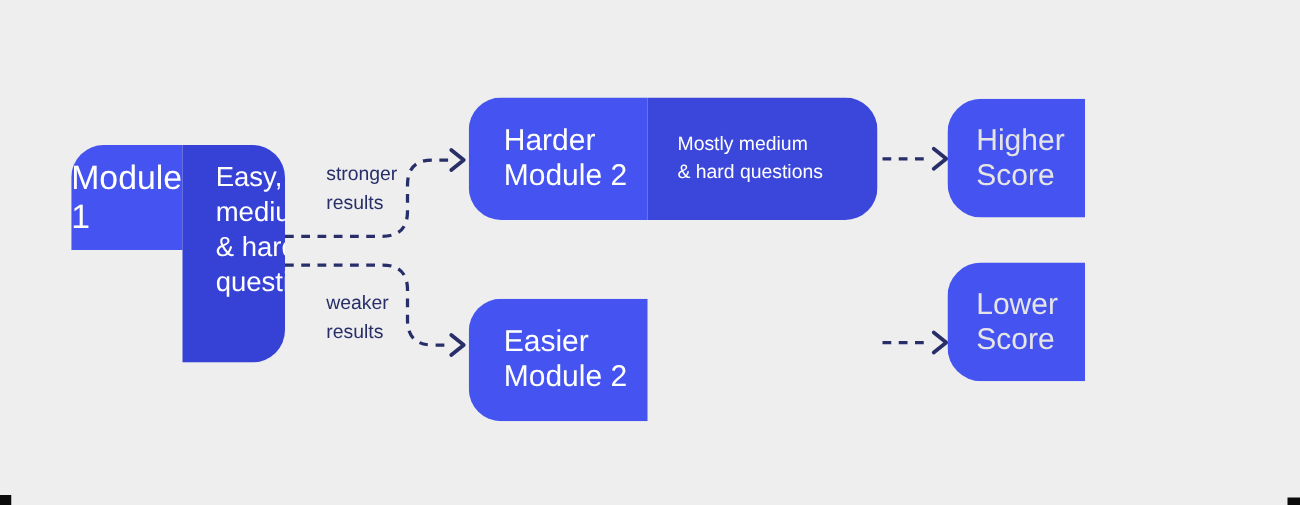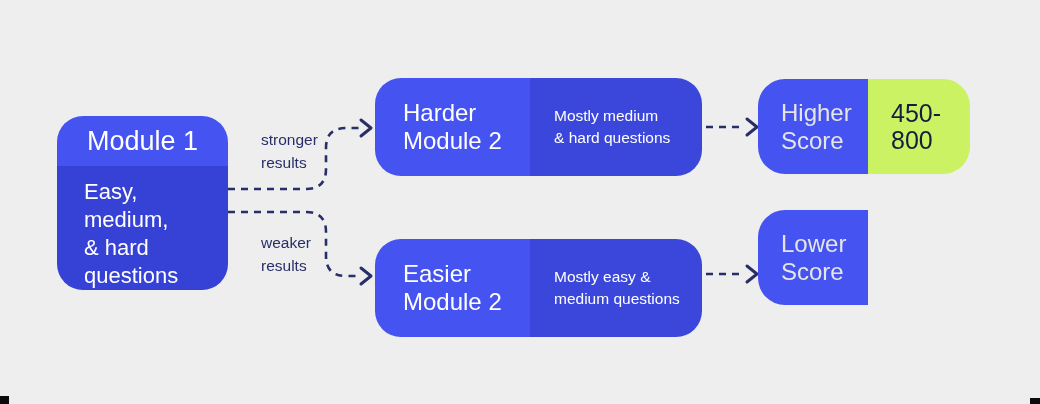--- a/index.html
+++ b/index.html
@@ -31,21 +31,21 @@
     fill: none;
     stroke-linecap: round;
     stroke-linejoin: round;
   }
 
   
   .module1 {
     position: absolute; left: 57px; top: 116px;
     width: 171px; height: 174px;
     border-radius: 26px; overflow: hidden;
-    display: flex; flex-direction: column;
+    display: flex; flex-direction: row;
   }
   .module1 .top {
     height: 84px; background: var(--blue-light, #4554f0);
     display: flex; align-items: center; justify-content: center;
     color: #fff; font-size: 27px; font-weight: 500;
   }
   .module1 .bottom {
     flex: 1; background: var(--blue-dark, #3641d6);
     color: #fff; font-size: 22px; line-height: 28px;
     padding: 12px 14px 0 27px;
@@ -63,21 +63,21 @@
   
   .mod2 {
     position: absolute; left: 375px;
     width: 327px; height: 98px;
     border-radius: 26px; overflow: hidden;
     display: flex;
   }
   .mod2.harder { top: 78px; }
   .mod2.easier { top: 239px; }
   .mod2 .title {
-    width: 155px; background: var(--blue-light, #4554f0);
+    width: 143px; background: var(--blue-light, #4554f0);
     display: flex; align-items: center;
     padding-left: 28px; box-sizing: border-box;
     color: #fff; font-size: 24px; line-height: 28px; font-weight: 500;
   }
   .mod2 .desc {
     flex: 1; background: var(--blue-deep, #3b47da);
     display: flex; align-items: center;
     padding-left: 24px; box-sizing: border-box;
     color: #fff; font-size: 15.5px; line-height: 22px;
   }
@@ -149,29 +149,25 @@
   <div class="mod2 harder">
     <div class="title pre">Harder
 Module 2</div>
     <div class="desc pre">Mostly medium
 &amp; hard questions</div>
   </div>
 
   <div class="mod2 easier">
     <div class="title pre">Easier
 Module 2</div>
-    <div class="desc pre">Mostly easy &amp;
-medium questions</div>
   </div>
 
   <div class="score higher">
     <div class="title pre">Higher
 Score</div>
-    <div class="range pre">450-
-800</div>
   </div>
 
   <div class="score lower">
     <div class="title pre">Lower
 Score</div>
   </div>
 
   <div class="corner-marker left"></div>
   <div class="corner-marker right"></div>
 

